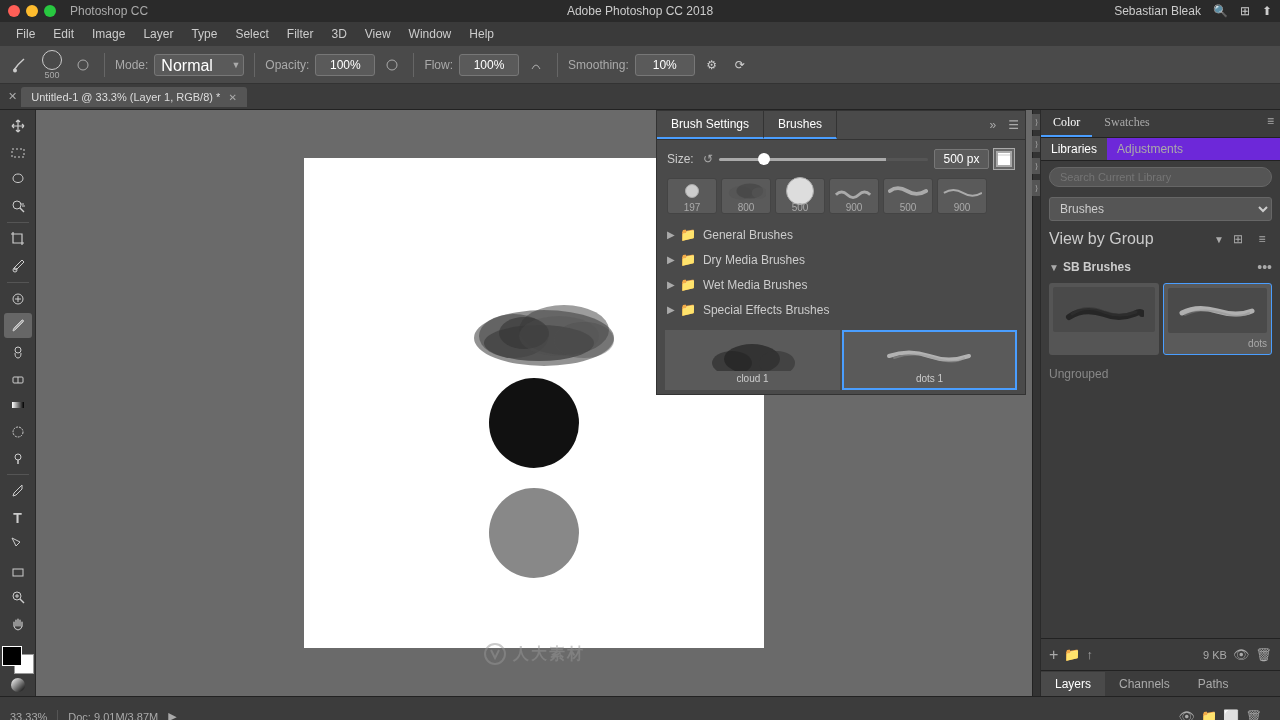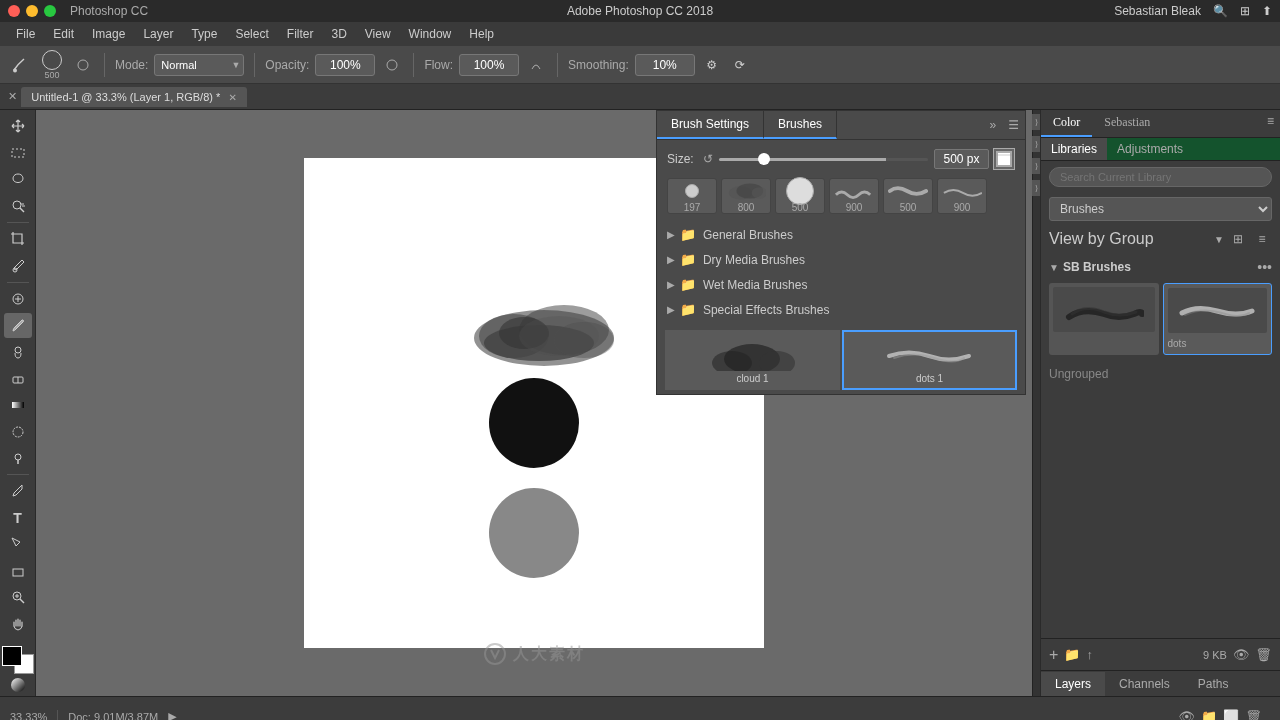--- a/index.html
+++ b/index.html
@@ -19,21 +19,21 @@
     .app-menu { height: 24px; background: #3a3a3a; display: flex; align-items: center; padding: 0 8px; gap: 2px; }
     .menu-item { padding: 2px 8px; color: #ccc; font-size: 12px; cursor: pointer; border-radius: 3px; }
 
     
     .toolbar {
       height: 38px; background: #4a4a4a; display: flex; align-items: center; padding: 0 8px; gap: 6px; border-bottom: 1px solid #333;
     }
     .tool-icon { width: 24px; height: 24px; display: flex; align-items: center; justify-content: center; cursor: pointer; color: #ccc; font-size: 14px; border-radius: 3px; }
     .toolbar-label { color: #aaa; font-size: 12px; }
     .toolbar-select {
-      background: #5a5a5a; border: 1px solid #777; color: #fff; border-radius: 3px; padding: 2px 20px 2px 6px; font-size: 11px; height: 22px; appearance: none; cursor: pointer; min-width: 90px;
+      background: #5a5a5a; border: 1px solid #777; color: #fff; border-radius: 3px; padding: 2px 20px 2px 6px; font-size: 16px; height: 22px; appearance: none; cursor: pointer; min-width: 90px;
     }
     .toolbar-input {
       background: #5a5a5a; border: 1px solid #777; color: #fff; border-radius: 3px; padding: 2px 4px; font-size: 12px; height: 22px; width: 60px; text-align: center;
     }
     .toolbar-sep { width: 1px; height: 24px; background: #666; margin: 0 4px; }
     .toolbar-icon-btn { width: 22px; height: 22px; border-radius: 3px; display: flex; align-items: center; justify-content: center; cursor: pointer; color: #ccc; }
     .spacer { flex: 1; }
 
     
     .tabs-bar { height: 26px; background: #3c3c3c; display: flex; align-items: center; padding: 0 8px; border-bottom: 1px solid #222; }
@@ -83,40 +83,40 @@
     .brush-sel-item.selected { border-color: #4a9eff; }
     .bs-sel-preview { width: 90%; height: 35px; display: flex; align-items: center; justify-content: center; }
     .bs-sel-label { font-size: 10px; color: #ccc; }
 
     
     .right-panel { width: 240px; background: #3c3c3c; border-left: 1px solid #2a2a2a; display: flex; flex-direction: column; }
     .right-panel-tabs { display: flex; border-bottom: 1px solid #222; }
     .rp-tab { padding: 5px 12px; font-size: 12px; color: #aaa; cursor: pointer; font-family: Liberation Serif, serif; }
     .rp-tab.active { color: #fff; border-bottom: 2px solid #4a9eff; }
 
-    .rp-sub-tabs { display: flex; border-bottom: 1px solid #222; background: #14532d; }
+    .rp-sub-tabs { display: flex; border-bottom: 1px solid #222; background: #6d28d9; }
     .rp-sub-tab { padding: 4px 10px; font-size: 12px; color: #aaa; cursor: pointer; }
     .rp-sub-tab.active { color: #fff; background: #4a4a4a; }
 
     .search-bar { padding: 6px 8px; }
     .search-input { width: 100%; background: #555; border: 1px solid #666; color: #ccc; border-radius: 12px; padding: 3px 10px; font-size: 11px; }
 
     .dropdown-select { margin: 4px 8px; background: #555; border: 1px solid #666; color: #ccc; border-radius: 3px; padding: 3px 6px; font-size: 12px; width: calc(100% - 16px); cursor: pointer; }
 
     .view-options { display: flex; align-items: center; gap: 4px; padding: 4px 8px; }
     .view-label { flex: 1; font-size: 16px; color: #ccc; }
     .view-btn { width: 20px; height: 20px; display: flex; align-items: center; justify-content: center; cursor: pointer; color: #aaa; font-size: 12px; border-radius: 2px; }
 
     .sb-brushes-section { padding: 6px 8px; }
     .sb-section-header { display: flex; align-items: center; justify-content: space-between; margin-bottom: 8px; }
     .sb-title { font-size: 12px; color: #ccc; font-weight: 600; display: flex; align-items: center; gap: 4px; }
     .sb-more { color: #aaa; font-size: 14px; cursor: pointer; }
 
     .sb-brush-grid { display: grid; grid-template-columns: 1fr 1fr; gap: 4px; }
-    .sb-brush-item { background: #555; border-radius: 3px; padding: 4px; cursor: pointer; text-align: left; }
+    .sb-brush-item { background: #555; border-radius: 3px; padding: 4px; cursor: pointer; text-align: right; }
     .sb-brush-preview { width: 100%; height: 45px; background: #4a4a4a; border-radius: 2px; display: flex; align-items: center; justify-content: center; margin-bottom: 3px; }
     .sb-brush-label { font-size: 10px; color: #aaa; }
 
     .ungrouped-label { padding: 6px 8px; font-size: 12px; color: #888; }
 
     
     .status-bar { height: 40px; background: #3c3c3c; display: flex; align-items: center; padding: 0 10px; gap: 10px; border-top: 1px solid #222; }
     .status-text { font-size: 11px; color: #aaa; }
     .status-sep { width: 1px; height: 14px; background: #555; }
     .status-spacer { flex: 1; }
@@ -530,21 +530,21 @@
     <div style="width:16px;height:16px;background:#555;border-radius:2px;display:flex;align-items:center;justify-content:center;cursor:pointer;font-size:8px;color:#aaa;">⟩</div>
     <div style="width:16px;height:16px;background:#555;border-radius:2px;display:flex;align-items:center;justify-content:center;cursor:pointer;font-size:8px;color:#aaa;">⟩</div>
     <div style="width:16px;height:16px;background:#555;border-radius:2px;display:flex;align-items:center;justify-content:center;cursor:pointer;font-size:8px;color:#aaa;">⟩</div>
     <div style="width:16px;height:16px;background:#555;border-radius:2px;display:flex;align-items:center;justify-content:center;cursor:pointer;font-size:8px;color:#aaa;">⟩</div>
   </div>
 
   <div class="right-panel">
 
     <div class="right-panel-tabs">
       <div class="rp-tab active">Color</div>
-      <div class="rp-tab">Sebastian</div>
+      <div class="rp-tab">Swatches</div>
       <div style="margin-left:auto;padding:4px 6px;color:#aaa;cursor:pointer;font-size:12px;">≡</div>
     </div>
 
     <div class="rp-sub-tabs">
       <div class="rp-sub-tab active">Libraries</div>
       <div class="rp-sub-tab">Adjustments</div>
     </div>
 
     <div class="search-bar">
       <input class="search-input" type="text" placeholder="Search Current Library" style="">

